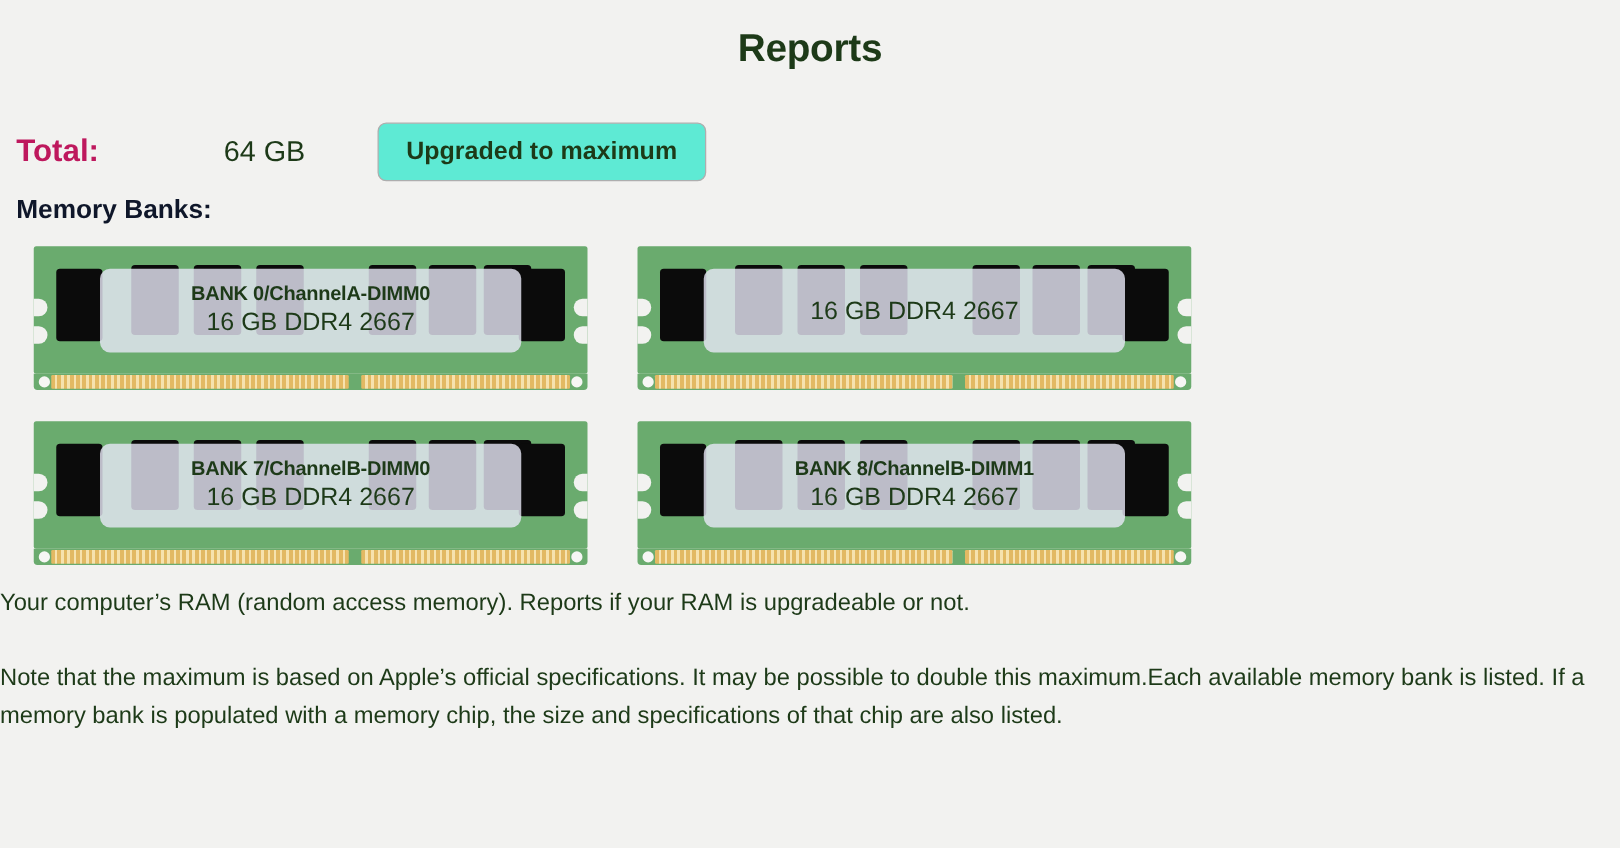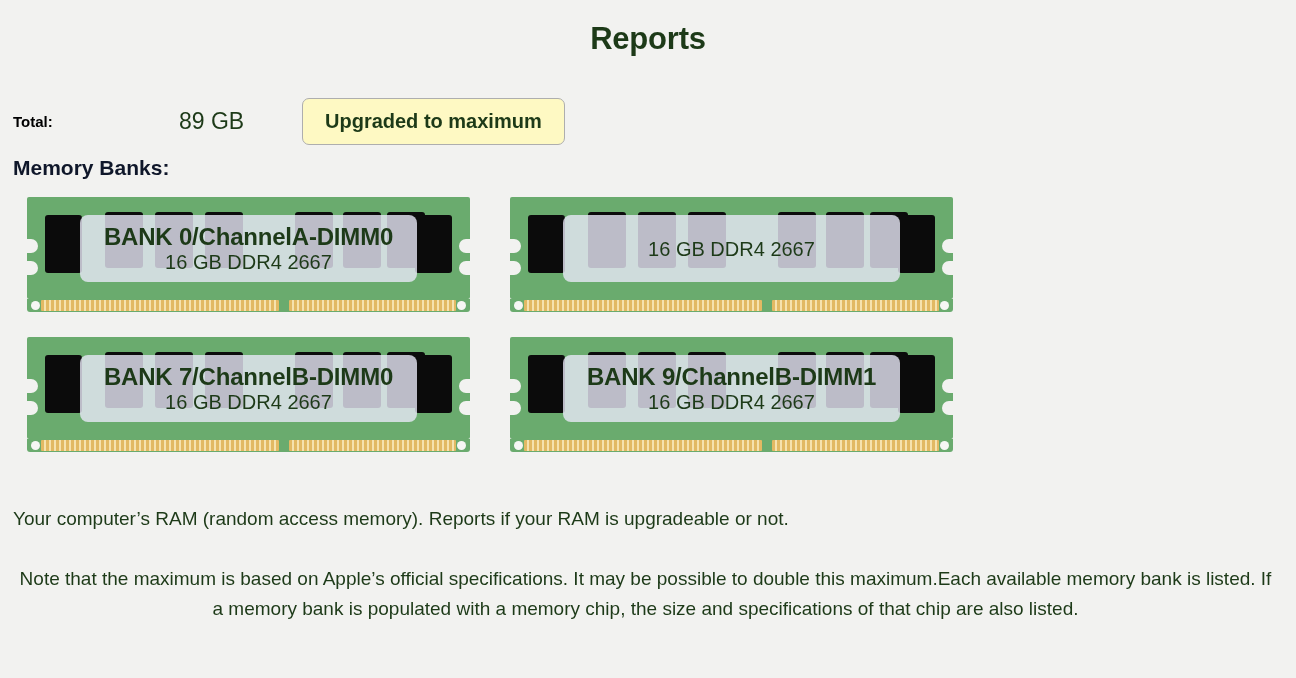--- a/index.html
+++ b/index.html
@@ -31,38 +31,38 @@
 
   
   .total-row {
     display: flex;
     align-items: center;
     margin-top: 34px;
     padding-left: 13px;
     height: 62px;
   }
   .total-label {
-    font-size: 15px;
-    font-weight: bold;
-    color: #000000;
+    font-size: 25px;
+    font-weight: bold;
+    color: #be185d;
     width: 166px;
     flex: 0 0 166px;
   }
   .total-value {
     font-size: 23px;
     font-weight: normal;
     color: #1d3a18;
     flex: 0 0 123px;
   }
   .upgrade-btn {
     font-family: "Liberation Sans", sans-serif;
     font-size: 20px;
     font-weight: bold;
     color: #1d3a18;
-    background: #fef9c3;
+    background: #5eead4;
     border: 1px solid #aeaeae;
     border-radius: 7px;
     padding: 12px 22px 13px 22px;
     line-height: 1;
     cursor: default;
   }
 
   
   .banks-label {
     font-size: 21px;
@@ -149,21 +149,21 @@
     height: 67px;
     background: rgba(232, 232, 248, 0.80);
     border-radius: 8px;
     display: flex;
     flex-direction: column;
     align-items: center;
     justify-content: center;
     overflow: hidden;
   }
   .label-title {
-    font-size: 24px;
+    font-size: 16px;
     font-weight: bold;
     color: #1d3a18;
     line-height: 1.15;
     white-space: nowrap;
     letter-spacing: -0.2px;
   }
   .label-sub {
     font-size: 20px;
     font-weight: normal;
     color: #1d3a18;
@@ -192,43 +192,43 @@
     width: 9px;
     height: 9px;
     border-radius: 50%;
     background: #f6f6f4;
   }
   .pin-dot.l { left: 4px; }
   .pin-dot.r { right: 4px; }
 
   
   .desc {
-    padding-left: 13px;
+    padding-left: 0;
     padding-right: 18px;
-    margin-top: 52px;
+    margin-top: 16px;
   }
   .desc p {
     margin: 0;
     font-size: 19px;
     line-height: 30px;
     color: #1d3a18;
     font-weight: normal;
   }
-  .desc p + p { margin-top: 30px; text-align: center; }
+  .desc p + p { margin-top: 30px; }
 </style>
 </head>
 <body>
 
 <div class="page">
 
   <h1 class="page-title">Reports</h1>
 
   <div class="total-row">
     <span class="total-label">Total:</span>
-    <span class="total-value">89 GB</span>
+    <span class="total-value">64 GB</span>
     <button class="upgrade-btn">Upgraded to maximum</button>
   </div>
 
   <div class="banks-label">Memory Banks:</div>
 
   <div class="dimm-grid">
 
     <div class="dimm">
       <div class="pcb"></div>
       <div class="pcb-foot"></div>
@@ -312,21 +312,21 @@
       <div class="chip inner" style="left:178px"></div>
       <div class="chip inner" style="left:268px"></div>
       <div class="chip inner" style="left:316px"></div>
       <div class="chip inner" style="left:360px"></div>
       <div class="chip end r"></div>
       <div class="notch left n1"></div>
       <div class="notch left n2"></div>
       <div class="notch right n1"></div>
       <div class="notch right n2"></div>
       <div class="label">
-        <div class="label-title">BANK 9/ChannelB-DIMM1</div>
+        <div class="label-title">BANK 8/ChannelB-DIMM1</div>
         <div class="label-sub">16 GB DDR4 2667</div>
       </div>
       <div class="pins a"></div>
       <div class="pins b"></div>
       <div class="pin-dot l"></div>
       <div class="pin-dot r"></div>
     </div>
 
   </div>
 

